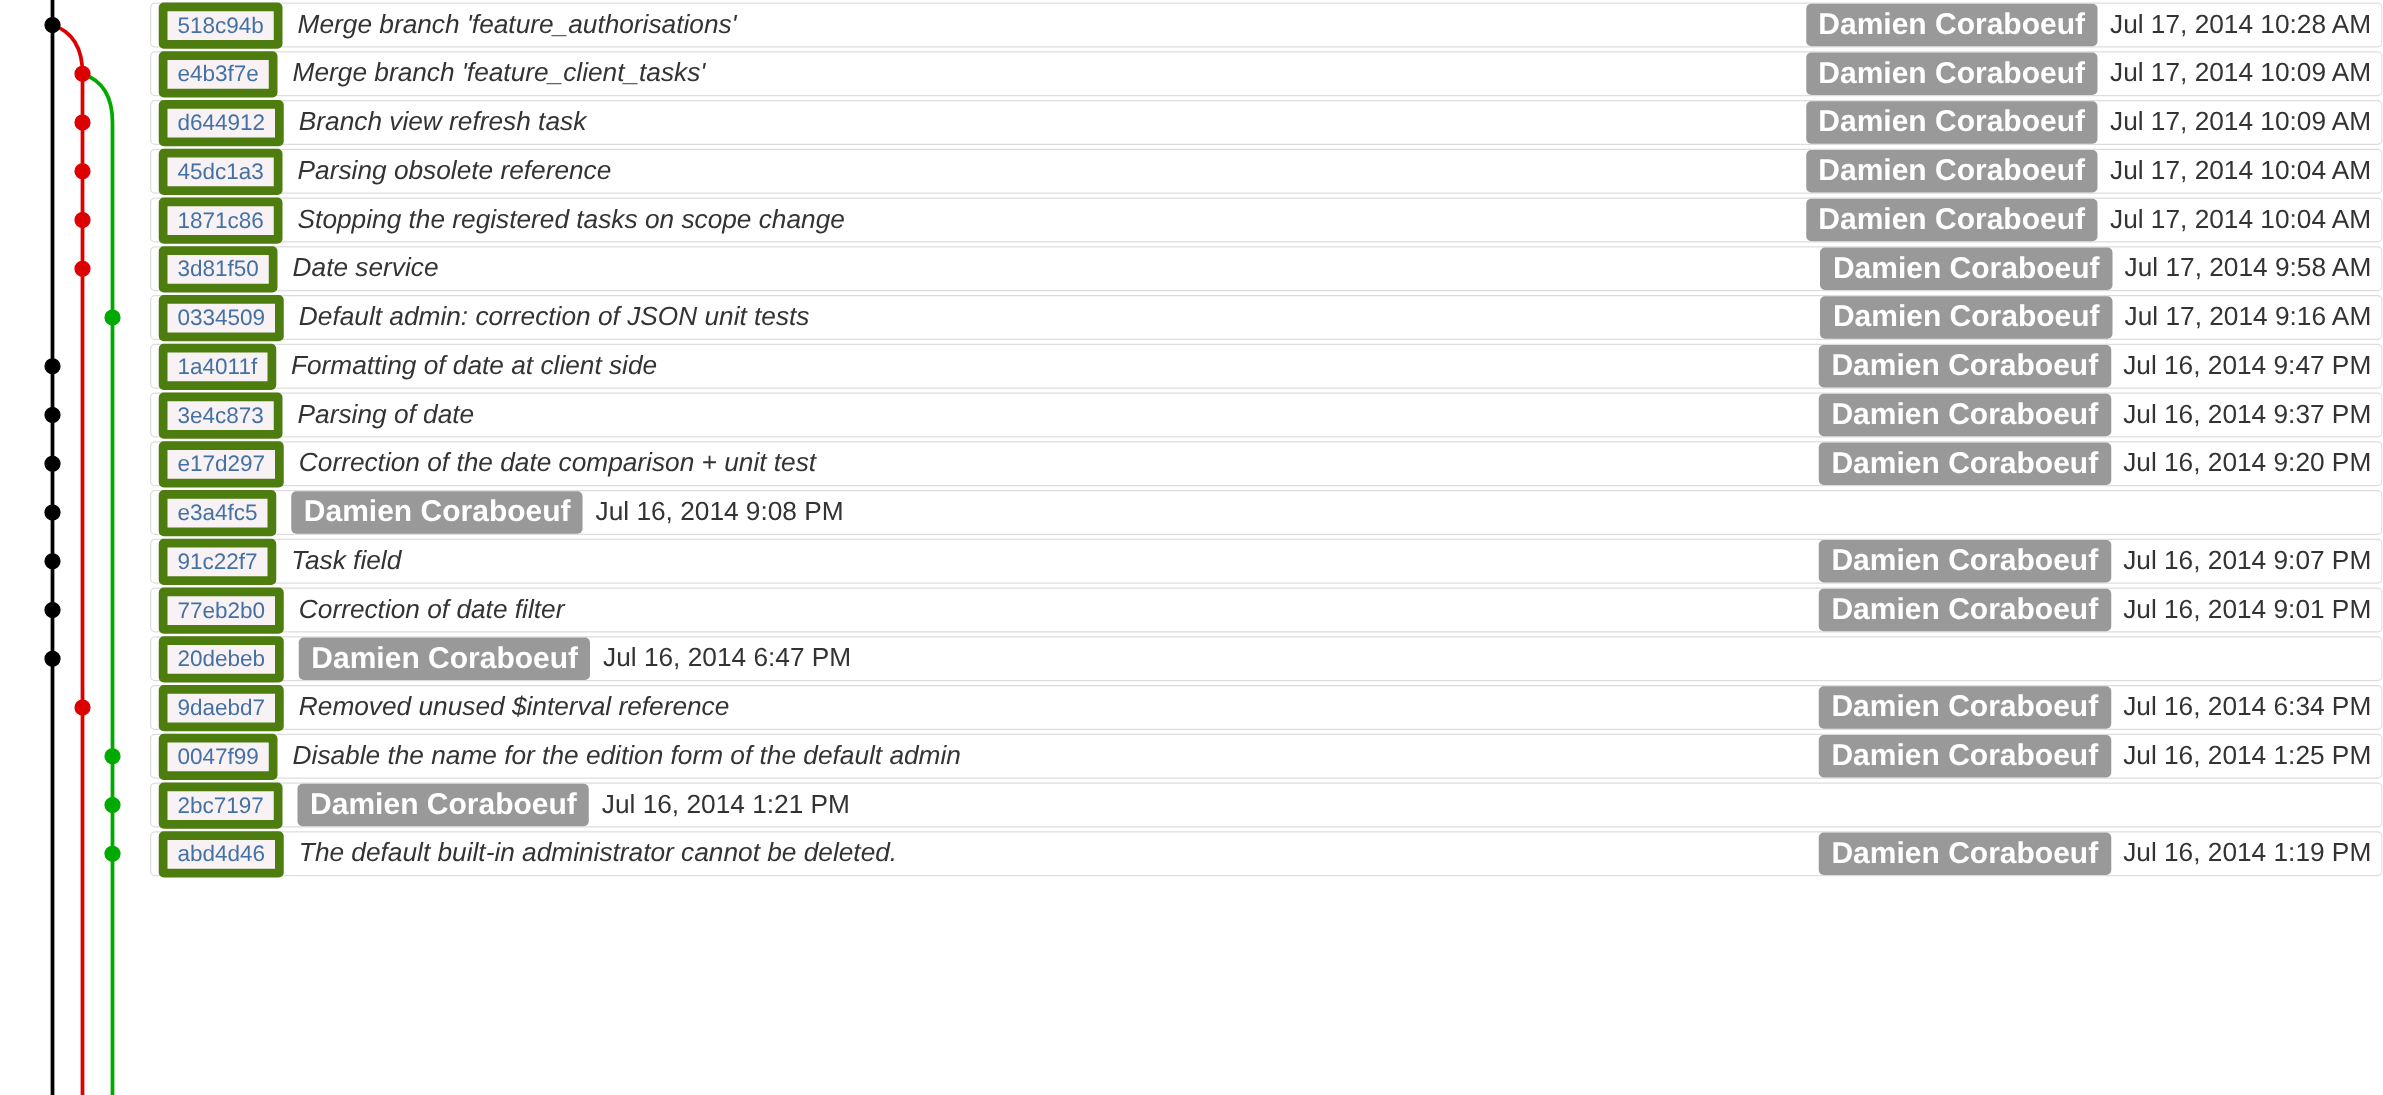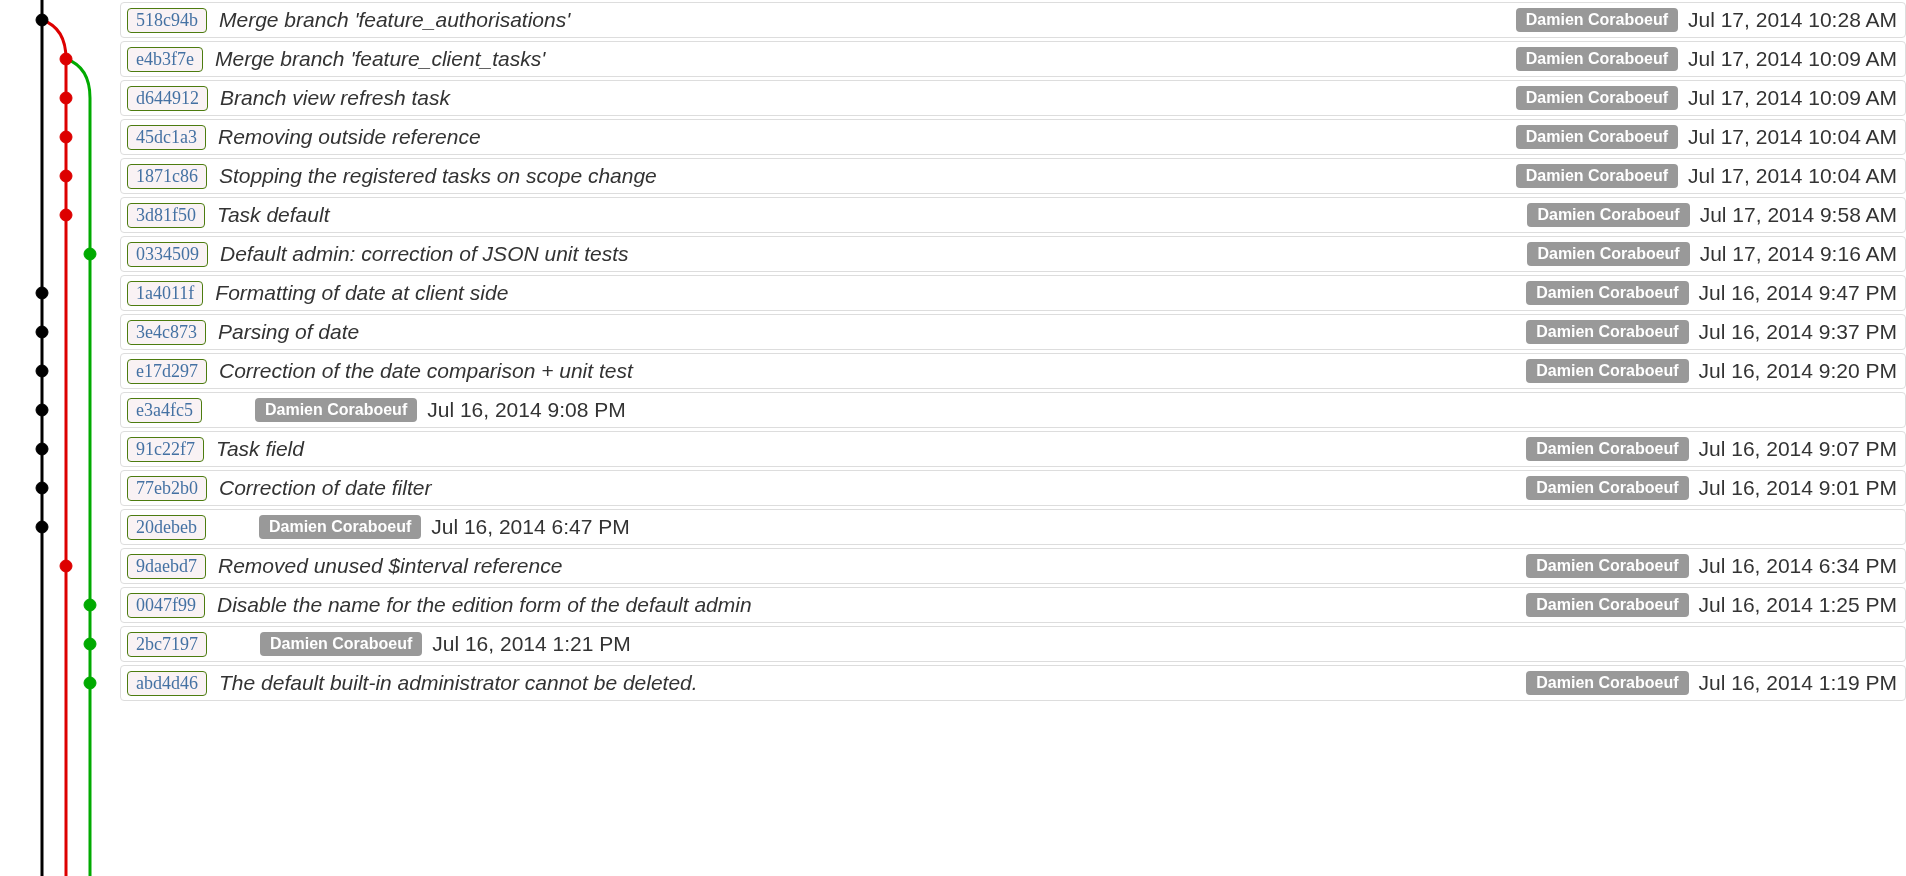--- a/index.html
+++ b/index.html
@@ -31,50 +31,49 @@
       display: flex;
       align-items: center;
       border: 1px solid #ddd;
       border-radius: 4px;
       background: #fff;
       margin-bottom: 3px;
       padding: 3px 8px 3px 6px;
       height: 36px;
     }
     .sha {
-      font-family: Liberation Serif, serif;
+      font-family: Liberation Sans, sans-serif;
       font-size: 18px;
       color: #4471a3;
       background: #f9f2f4;
-      border: 1px solid #4d7c0f;
+      border: 7px solid #4d7c0f;
       border-radius: 4px;
       padding: 1px 8px;
       margin-right: 12px;
       cursor: pointer;
       white-space: nowrap;
     }
     .msg {
       flex: 1;
       color: #333;
       font-size: 21px;
       white-space: nowrap;
       overflow: hidden;
       text-overflow: ellipsis;
       font-style: italic;
     }
     .author {
       background: #999;
       color: #fff;
       border-radius: 4px;
       padding: 3px 10px;
-      font-size: 16px;
+      font-size: 24px;
       font-weight: 600;
       margin-right: 10px;
       white-space: nowrap;
-      margin-left: 41px;
     }
     .date {
       color: #333;
       font-size: 21px;
       white-space: nowrap;
     }
   </style>
 </head>
 <body>
 
@@ -118,33 +117,33 @@
         <span class="date">Jul 17, 2014 10:09 AM</span>
       </div>
       <div class="commit-row">
         <span class="sha">d644912</span>
         <span class="msg">Branch view refresh task</span>
         <span class="author">Damien Coraboeuf</span>
         <span class="date">Jul 17, 2014 10:09 AM</span>
       </div>
       <div class="commit-row">
         <span class="sha">45dc1a3</span>
-        <span class="msg">Removing outside reference</span>
+        <span class="msg">Parsing obsolete reference</span>
         <span class="author">Damien Coraboeuf</span>
         <span class="date">Jul 17, 2014 10:04 AM</span>
       </div>
       <div class="commit-row">
         <span class="sha">1871c86</span>
         <span class="msg">Stopping the registered tasks on scope change</span>
         <span class="author">Damien Coraboeuf</span>
         <span class="date">Jul 17, 2014 10:04 AM</span>
       </div>
       <div class="commit-row">
         <span class="sha">3d81f50</span>
-        <span class="msg">Task default</span>
+        <span class="msg">Date service</span>
         <span class="author">Damien Coraboeuf</span>
         <span class="date">Jul 17, 2014 9:58 AM</span>
       </div>
       <div class="commit-row">
         <span class="sha">0334509</span>
         <span class="msg">Default admin: correction of JSON unit tests</span>
         <span class="author">Damien Coraboeuf</span>
         <span class="date">Jul 17, 2014 9:16 AM</span>
       </div>
       <div class="commit-row">

